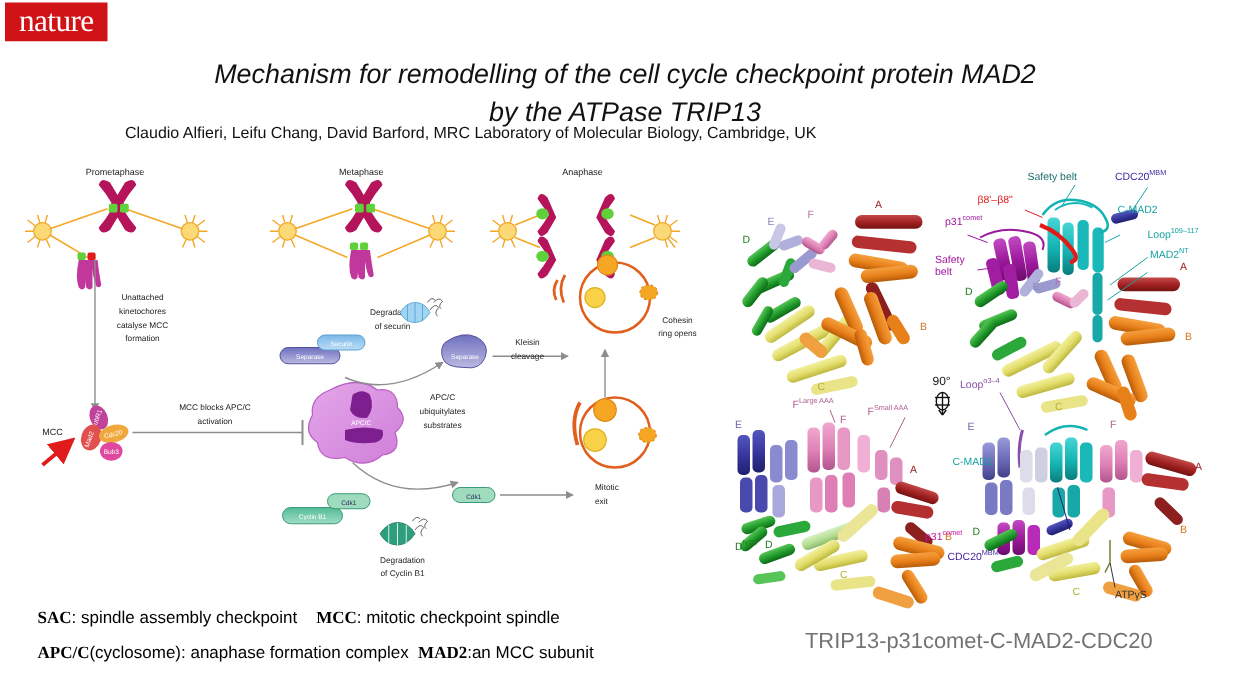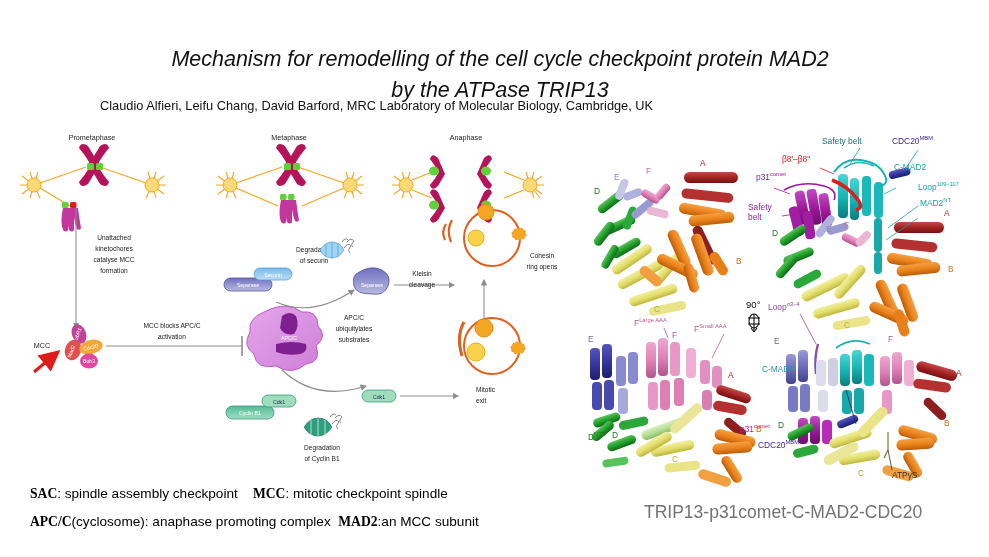--- a/index.html
+++ b/index.html
@@ -125,20 +125,21 @@
     font-family: "Liberation Sans", sans-serif;
     font-size: 5.8px;
   }
   .st-leader { stroke-width: 0.8; fill: none; }
 </style>
 </head>
 <body>
 
 <div id="slide">
 
+  <div id="nature-logo">nature</div>
 
   <div id="title-block">
     <div class="title-line">Mechanism for remodelling of the cell cycle checkpoint protein MAD2</div>
     <div class="title-line">by the ATPase TRIP13</div>
   </div>
   <div id="authors">Claudio Alfieri, Leifu Chang, David Barford, MRC Laboratory of Molecular Biology, Cambridge, UK</div>
 
   <div id="schematic">
     <svg width="592" height="340" viewBox="0 0 592 340" xmlns="http://www.w3.org/2000/svg">
       <defs>
@@ -730,19 +731,19 @@
         <text class="st-label" x="190" y="296" fill="#1f7a1f">D</text>
       </g>
     </svg>
   </div>
 
   <div id="legend">
     <div class="row">
       <b>SAC</b><span>: spindle assembly checkpoint</span>&nbsp;&nbsp;&nbsp;&nbsp;<b>MCC</b><span>: mitotic checkpoint spindle</span>
     </div>
     <div class="row">
-      <b>APC/C</b><span>(cyclosome): anaphase promoting complex</span>&nbsp;&nbsp;<b>MAD2</b><span>:an MCC subunit</span>
+      <b>APC/C</b><span>(cyclosome): anaphase formation complex</span>&nbsp;&nbsp;<b>MAD2</b><span>:an MCC subunit</span>
     </div>
   </div>
 
   <div id="struct-caption">TRIP13-p31comet-C-MAD2-CDC20</div>
 
 </div>
 
 </body></html>

